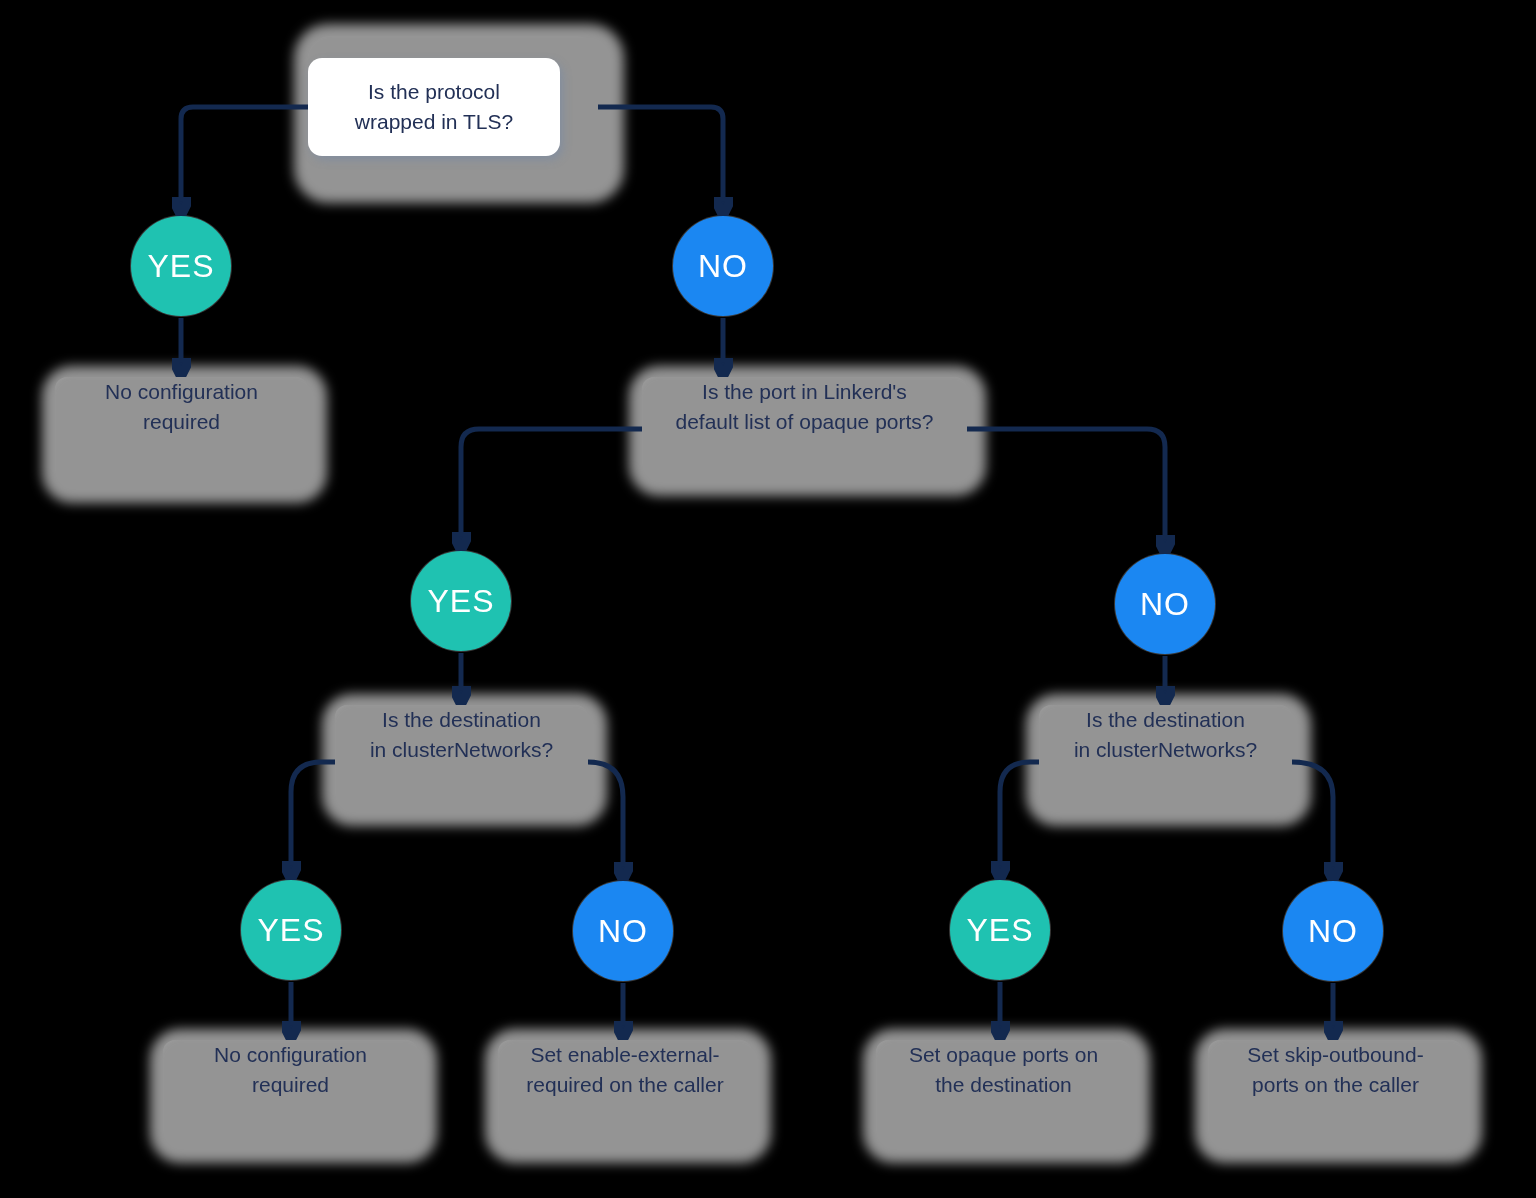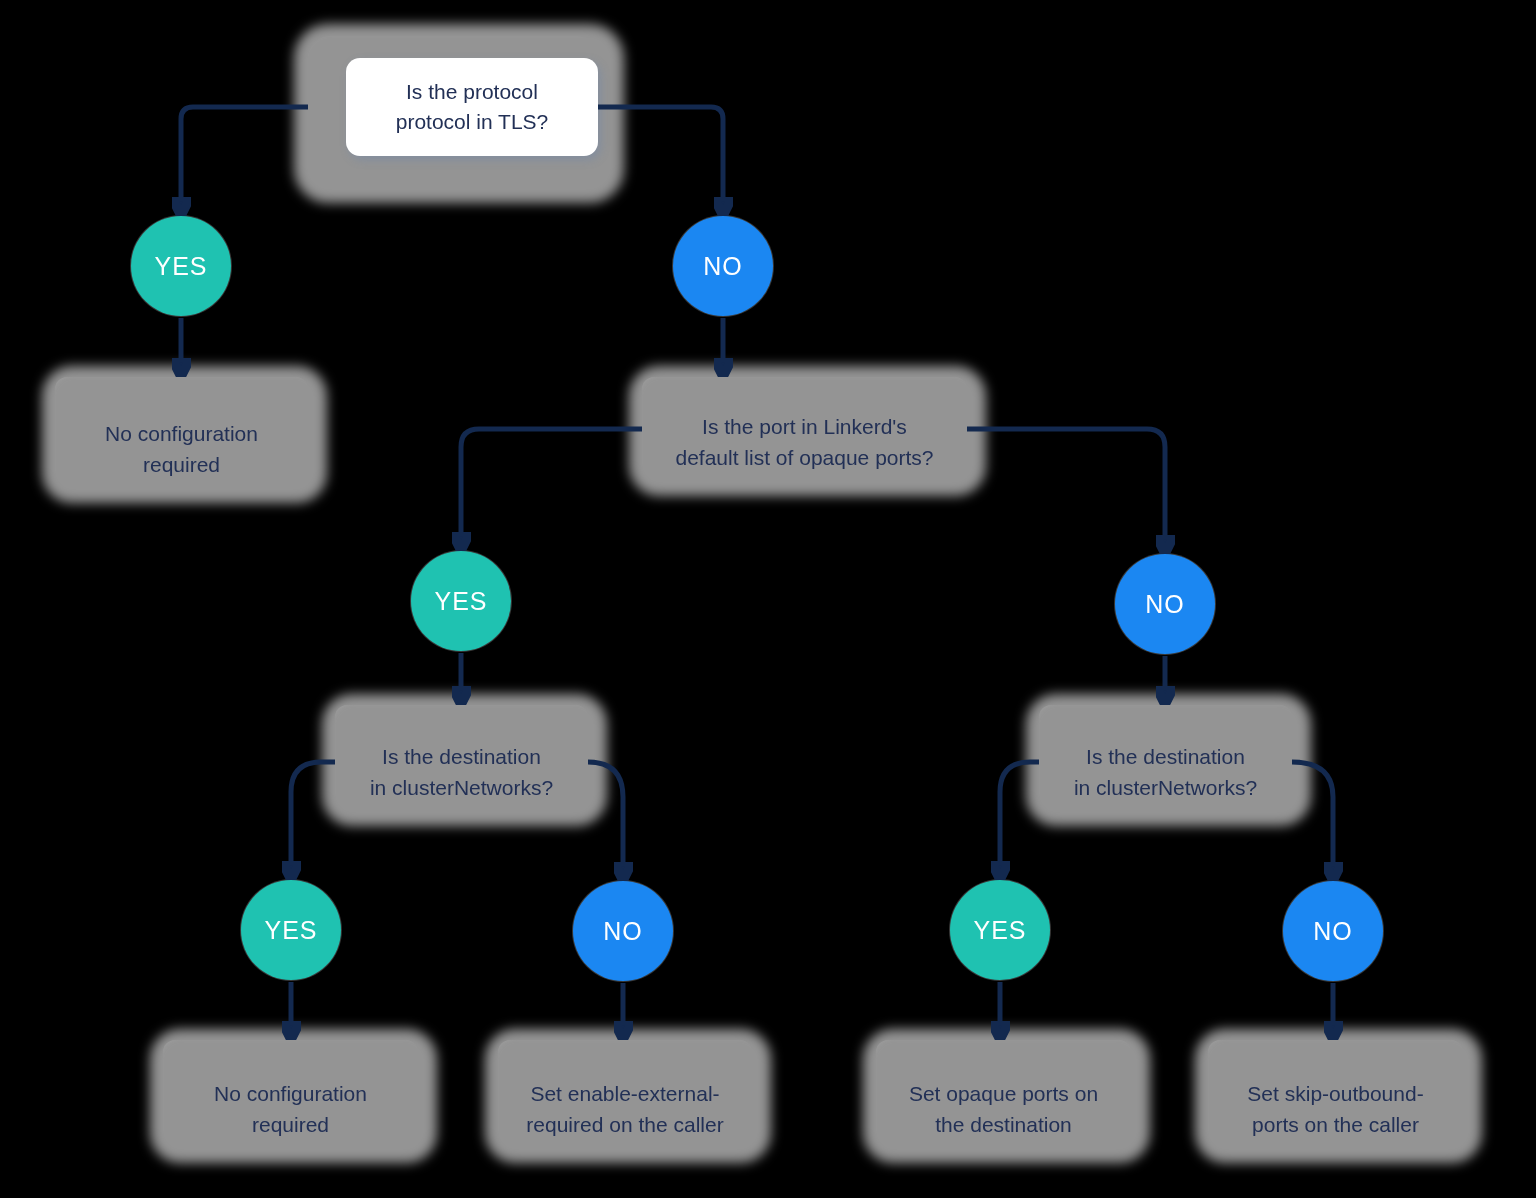--- a/index.html
+++ b/index.html
@@ -14,43 +14,43 @@
 
   
   .node{position:absolute;z-index:2;}
   .halo::before{
     content:"";position:absolute;z-index:-1;
     left:-13px;right:-19px;top:-11px;bottom:-23px;
     background:#949494;border-radius:30px;filter:blur(6px);
   }
   .box{
     background:#fff;border-radius:12px;
-    display:flex;align-items:flex-end;justify-content:center;text-align:center;
+    display:flex;align-items:flex-start;justify-content:center;text-align:center;
     font-size:21px;line-height:1.45;color:#223056;
   }
   .box b{font-weight:400;}
 
   
   .root-outer{
     background:#ddeafa;border-radius:22px;
-    display:flex;align-items:center;justify-content:flex-end;
+    display:flex;align-items:center;justify-content:flex-start;
   }
   .root-outer.halo::before{left:-14px;right:-26px;top:-12px;bottom:-25px;filter:blur(6px);border-radius:34px;}
   .root-inner{
     width:252px;height:98px;background:#fff;border-radius:14px;
     display:flex;align-items:center;justify-content:center;text-align:center;
     font-size:21px;line-height:1.45;
     box-shadow:3px 4px 8px rgba(110,135,170,.45);
   }
 
   
   .circle{
     position:absolute;z-index:2;width:100px;height:100px;border-radius:50%;
     display:flex;align-items:center;justify-content:center;
-    color:#fff;font-size:25px;letter-spacing:1px;
+    color:#fff;font-size:32px;letter-spacing:1px;
     box-shadow:0 0 0 1px rgba(255,255,255,.22);
     text-align:center;
   }
   .circle.yes{background:#1fc2b1;}
   .circle.no{background:#1b87f2;}
 </style>
 </head>
 <body>
 
 <div class="canvas">
@@ -74,21 +74,21 @@
     <path d="M1039 762 H1030 Q1000 762 1000 792 V873" marker-end="url(#ah)" style="stroke: rgb(19, 41, 79);"></path>
     <path d="M1292 762 Q1333 762 1333 797 V874" marker-end="url(#ah)" style="stroke: rgb(19, 41, 79);"></path>
     <path d="M291 982 V1033" marker-end="url(#ah)" style="stroke: rgb(19, 41, 79);"></path>
     <path d="M623 983 V1033" marker-end="url(#ah)" style="stroke: rgb(19, 41, 79);"></path>
     <path d="M1000 982 V1033" marker-end="url(#ah)" style="stroke: rgb(19, 41, 79);"></path>
     <path d="M1333 983 V1033" marker-end="url(#ah)" style="stroke: rgb(19, 41, 79);"></path>
   </svg>
 
   <div class="node root-outer halo" style="left:308px;top:36px;width:290px;height:142px;">
     <div class="root-inner">
-        <div><span>Is the protocol</span><br><span>protocol in TLS?</span></div>
+        <div><span>Is the protocol</span><br><span>wrapped in TLS?</span></div>
       </div>
   </div>
 
   <div class="circle yes" style="left: 131px; top: 216px; background: rgb(31, 194, 177);">YES</div>
   <div class="circle no" style="left: 673px; top: 216px; background: rgb(27, 135, 242);">NO</div>
 
   <div class="node box halo" style="left:55px;top:377px;width:253px;height:103px;">
       <div><span>No configuration</span><br><span>required</span></div>
     </div>
   <div class="node box halo" style="left:642px;top:377px;width:325px;height:96px;">

